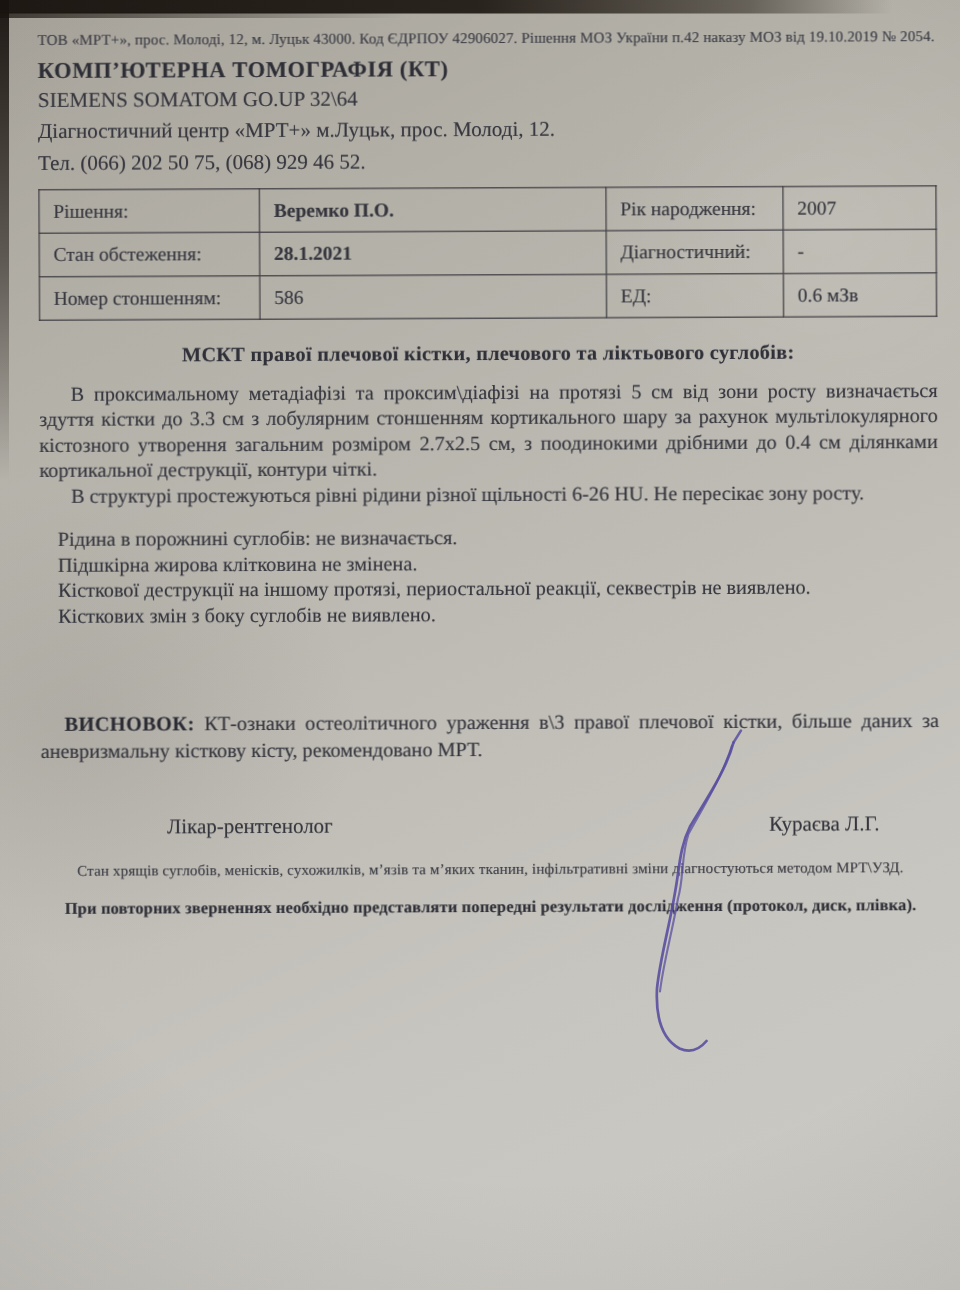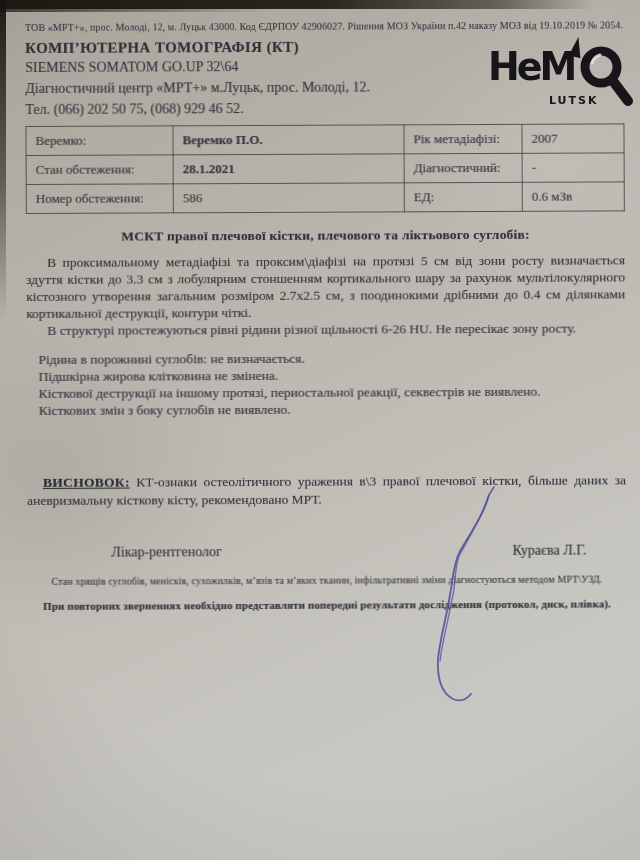--- a/index.html
+++ b/index.html
@@ -51,21 +51,21 @@
     overflow:hidden; white-space:nowrap;
   }
   .col1{width:128px;} .col2{width:212px;} .col3{width:99px;}
   .v-bold { font-weight:bold; }
 
   .heading { text-align:center; font-weight:bold; font-size:13.5px; margin-top:15px; letter-spacing:0.2px; color:#2f2f38; }
   .para { font-size:13.5px; line-height:17px; text-align:justify; text-indent:21px; }
   .para-first { margin-top:9px; }
   .findings { margin-top:12px; font-size:13.5px; line-height:17px; padding-left:12px; }
   .conclusion { margin-top:55px; font-size:13.5px; line-height:17.5px; text-align:justify; text-indent:16px; }
-  .conclusion-label { font-weight:bold; letter-spacing:0.3px; color:#2c2c34;text-decoration:underline; }
+  .conclusion-label { font-weight:bold; letter-spacing:0.3px; color:#2c2c34; }
 
   .sig-row { display:flex; margin-top:36px; font-size:14px; }
   .sig-role { margin-left:84px; }
   .sig-name { margin-left:auto; margin-right:40px; }
 
   .fn-small { margin-top:15px; font-size:10px; text-align:center; letter-spacing:0.1px; color:#3c3c44; }
   .fn-bold  { margin-top:13px; font-size:11px; font-weight:bold; text-align:center; letter-spacing:0.1px; color:#2e2e36; }
 
   
   .logo { position:absolute; left:488px; top:47px; width:150px; height:66px; color:#17151a; }
@@ -90,55 +90,45 @@
   .pen-overlay { position:absolute; left:0; top:0; pointer-events:none; }
 </style>
 </head>
 <body>
 
 <div class="photo">
   <div class="edge-top"></div>
   <div class="edge-top2"></div>
   <div class="edge-left"></div>
 
-  <div class="logo">
-    <span class="logo-word">НеМ</span>
-    <span class="logo-spike"></span>
-    <svg class="logo-magnifier" width="60" height="66" viewBox="0 0 60 66">
-      <circle cx="23" cy="23" r="16" fill="none" stroke="#17151a" stroke-width="9"></circle>
-      <path d="M14 19 A12 12 0 0 1 22 11" fill="none" stroke="rgba(232,230,224,0.85)" stroke-width="3" stroke-linecap="round"></path>
-      <line x1="35" y1="37" x2="50" y2="57" stroke="#17151a" stroke-width="10" stroke-linecap="round"></line>
-    </svg>
-    <span class="logo-city">LUTSK</span>
-  </div>
 
   <div class="content">
 
     <div class="reg-line">ТОВ «МРТ+», прос. Молоді, 12, м. Луцьк 43000. Код ЄДРПОУ 42906027. Рішення  МОЗ України п.42  наказу МОЗ від 19.10.2019 № 2054.</div>
     <div class="lh-title">КОМП’ЮТЕРНА  ТОМОГРАФІЯ  (КТ)</div>
     <div class="lh-device">SIEMENS  SOMATOM GO.UP 32\64</div>
     <div class="lh-center">Діагностичний центр «МРТ+» м.Луцьк, прос. Молоді, 12.</div>
     <div class="lh-phone">Тел. (066) 202 50 75,  (068) 929 46 52.</div>
 
     <table class="ptable">
       <tbody>
         <tr>
-          <td class="col1">Веремко:</td>
+          <td class="col1">Рішення:</td>
           <td class="col2 v-bold">Веремко П.О.</td>
-          <td class="col3">Рік метадіафізі:</td>
+          <td class="col3">Рік народження:</td>
           <td>2007</td>
         </tr>
         <tr>
           <td class="col1">Стан обстеження:</td>
           <td class="col2 v-bold">28.1.2021</td>
           <td class="col3">Діагностичний:</td>
           <td>-</td>
         </tr>
         <tr>
-          <td class="col1">Номер обстеження:</td>
+          <td class="col1">Номер стоншенням:</td>
           <td class="col2">586</td>
           <td class="col3">ЕД:</td>
           <td>0.6 мЗв</td>
         </tr>
       </tbody>
     </table>
 
     <div class="heading">МСКТ правої плечової кістки, плечового та ліктьового суглобів:</div>
 
     <div class="para para-first">В проксимальному метадіафізі та проксим\діафізі на протязі 5 см від зони росту визначається здуття кістки до 3.3 см з лобулярним стоншенням кортикального шару за рахунок мультілокулярного кістозного утворення загальним розміром 2.7х2.5 см, з поодинокими дрібними до 0.4 см ділянками кортикальної деструкції, контури чіткі.</div>

